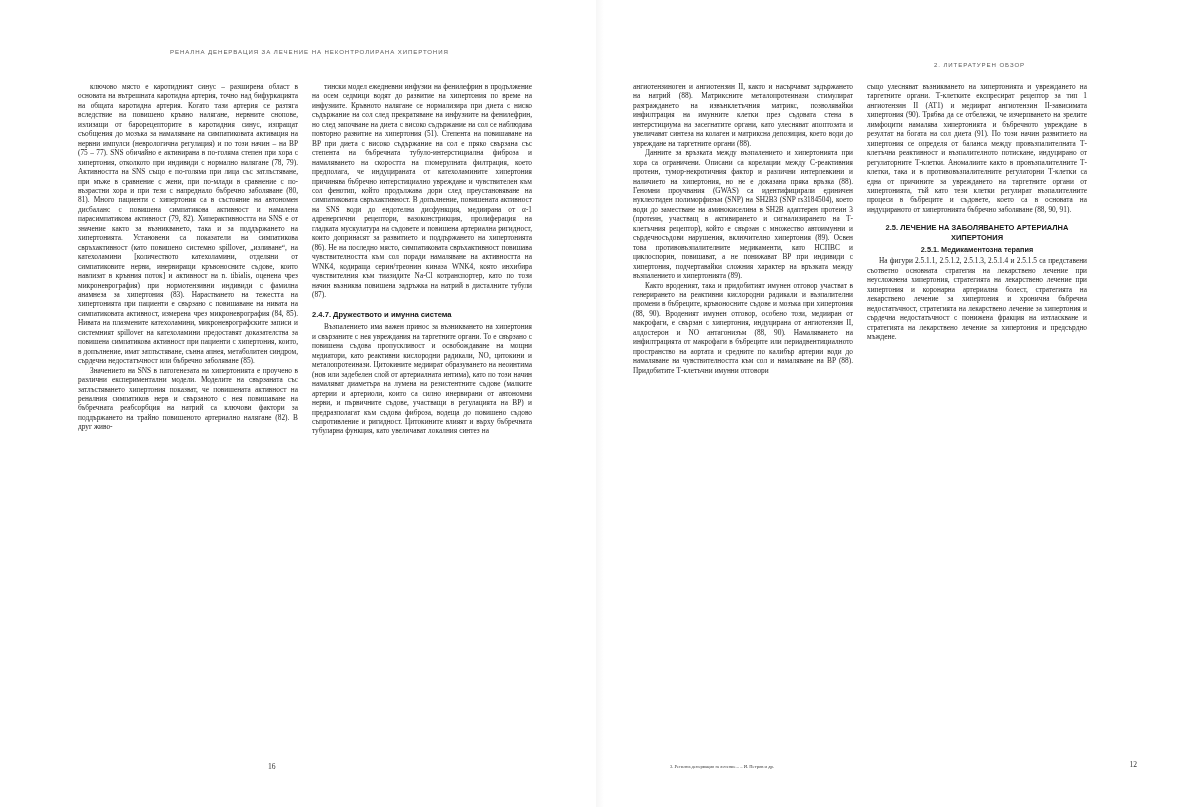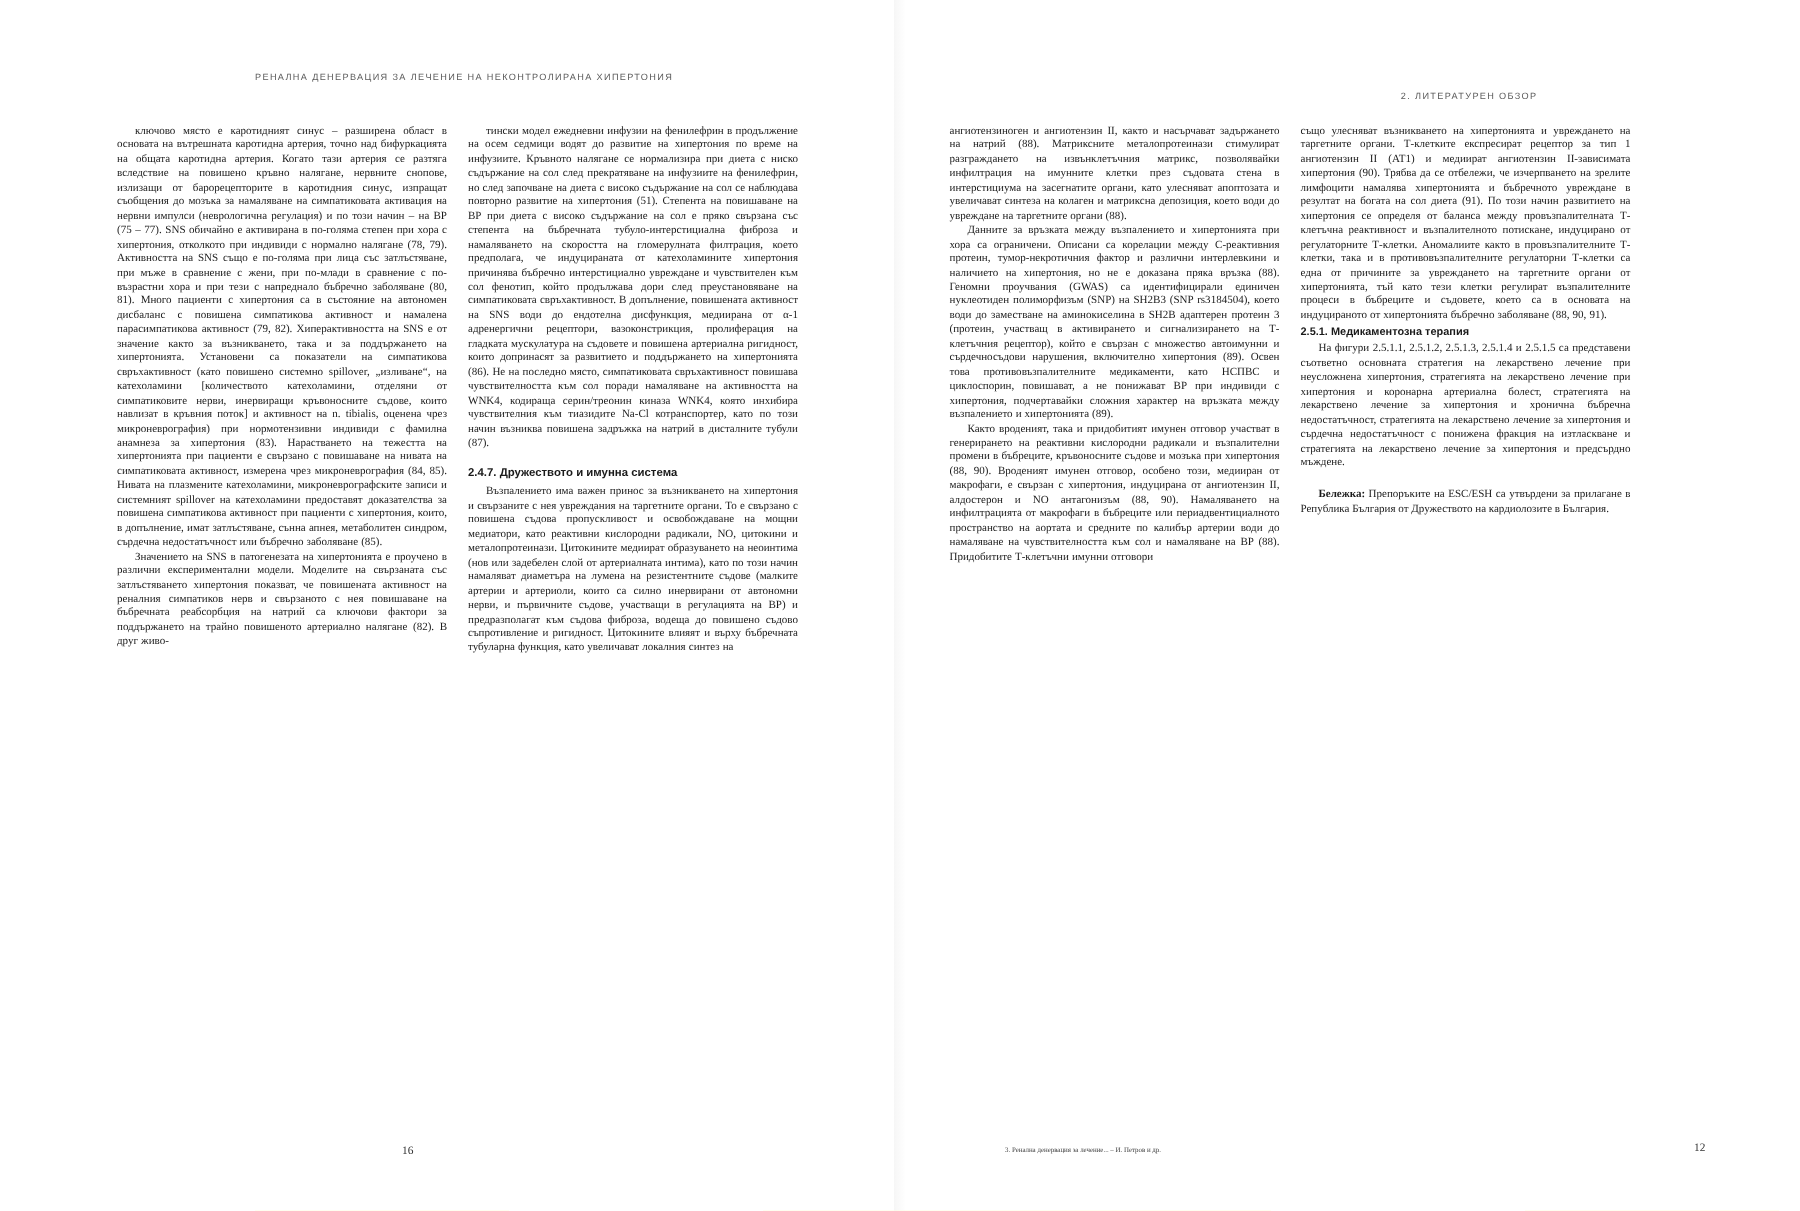--- a/index.html
+++ b/index.html
@@ -88,21 +88,21 @@
     line-height:10px;
     text-align:center;
     text-transform:uppercase;
   }
   h4.subsub{
     margin:2px 0 1px 0;
     font-family:"Liberation Sans", sans-serif;
     font-size:7.3px;
     font-weight:bold;
     line-height:10px;
-    text-align:left;
+    text-align:center;
   }
   p.bullet{
     margin:2px 0 0 0;
     font-size:7.35px;
     line-height:9.45px;
     font-weight:bold;
     text-align:justify;
     text-indent:0;
     padding-left:0;
   }
@@ -176,27 +176,27 @@
 
         <div class="col">
           <p class="body cont">ангиотензиноген и ангиотензин II, както и насърчават задържането на натрий (88). Матриксните металопротеинази стимулират разграждането на извънклетъчния матрикс, позволявайки инфилтрация на имунните клетки през съдовата стена в интерстициума на засегнатите органи, като улесняват апоптозата и увеличават синтеза на колаген и матриксна депозиция, което води до увреждане на таргетните органи (88).</p>
           <p class="body">Данните за връзката между възпалението и хипертонията при хора са ограничени. Описани са корелации между С-реактивния протеин, тумор-некротичния фактор и различни интерлевкини и наличието на хипертония, но не е доказана пряка връзка (88). Геномни проучвания (GWAS) са идентифицирали единичен нуклеотиден полиморфизъм (SNP) на SH2B3 (SNP rs3184504), което води до заместване на аминокиселина в SH2B адаптерен протеин 3 (протеин, участващ в активирането и сигнализирането на Т-клетъчния рецептор), който е свързан с множество автоимунни и сърдечносъдови нарушения, включително хипертония (89). Освен това противовъзпалителните медикаменти, като НСПВС и циклоспорин, повишават, а не понижават BP при индивиди с хипертония, подчертавайки сложния характер на връзката между възпалението и хипертонията (89).</p>
           <p class="body">Както вроденият, така и придобитият имунен отговор участват в генерирането на реактивни кислородни радикали и възпалителни промени в бъбреците, кръвоносните съдове и мозъка при хипертония (88, 90). Вроденият имунен отговор, особено този, медииран от макрофаги, е свързан с хипертония, индуцирана от ангиотензин II, алдостерон и NO антагонизъм (88, 90). Намаляването на инфилтрацията от макрофаги в бъбреците или периадвентициалното пространство на аортата и средните по калибър артерии води до намаляване на чувствителността към сол и намаляване на BP (88). Придобитите Т-клетъчни имунни отговори</p>
         </div>
 
         <div class="col">
           <p class="body cont">също улесняват възникването на хипертонията и увреждането на таргетните органи. Т-клетките експресират рецептор за тип 1 ангиотензин II (AT1) и медиират ангиотензин II-зависимата хипертония (90). Трябва да се отбележи, че изчерпването на зрелите лимфоцити намалява хипертонията и бъбречното увреждане в резултат на богата на сол диета (91). По този начин развитието на хипертония се определя от баланса между провъзпалителната Т-клетъчна реактивност и възпалителното потискане, индуцирано от регулаторните Т-клетки. Аномалиите както в провъзпалителните Т-клетки, така и в противовъзпалителните регулаторни Т-клетки са една от причините за увреждането на таргетните органи от хипертонията, тъй като тези клетки регулират възпалителните процеси в бъбреците и съдовете, което са в основата на индуцираното от хипертонията бъбречно заболяване (88, 90, 91).</p>
 
+          <h3 class="sub">2.5. ЛЕЧЕНИЕ НА ЗАБОЛЯВАНЕТО АРТЕРИАЛНА ХИПЕРТОНИЯ</h3>
 
           <h4 class="subsub">2.5.1. Медикаментозна терапия</h4>
 
 
           <p class="body">На фигури 2.5.1.1, 2.5.1.2, 2.5.1.3, 2.5.1.4 и 2.5.1.5 са представени съответно основната стратегия на лекарствено лечение при неусложнена хипертония, стратегията на лекарствено лечение при хипертония и коронарна артериална болест, стратегията на лекарствено лечение за хипертония и хронична бъбречна недостатъчност, стратегията на лекарствено лечение за хипертония и сърдечна недостатъчност с понижена фракция на изтласкване и стратегията на лекарствено лечение за хипертония и предсърдно мъждене.</p>
 
-          <p class="note"><b>Бележка:</b><span> Препоръките на ESC/ESH са утвърдени за прилагане в Република България от Дружеството на кардиолозите в България.</span></p>
         </div>
 
       </div>
 
       <div class="footnote-run">3. Ренална денервация за лечение... – И. Петров и др.</div>
 
       <div class="folio">12</div>
     </div>
 
   </div>

